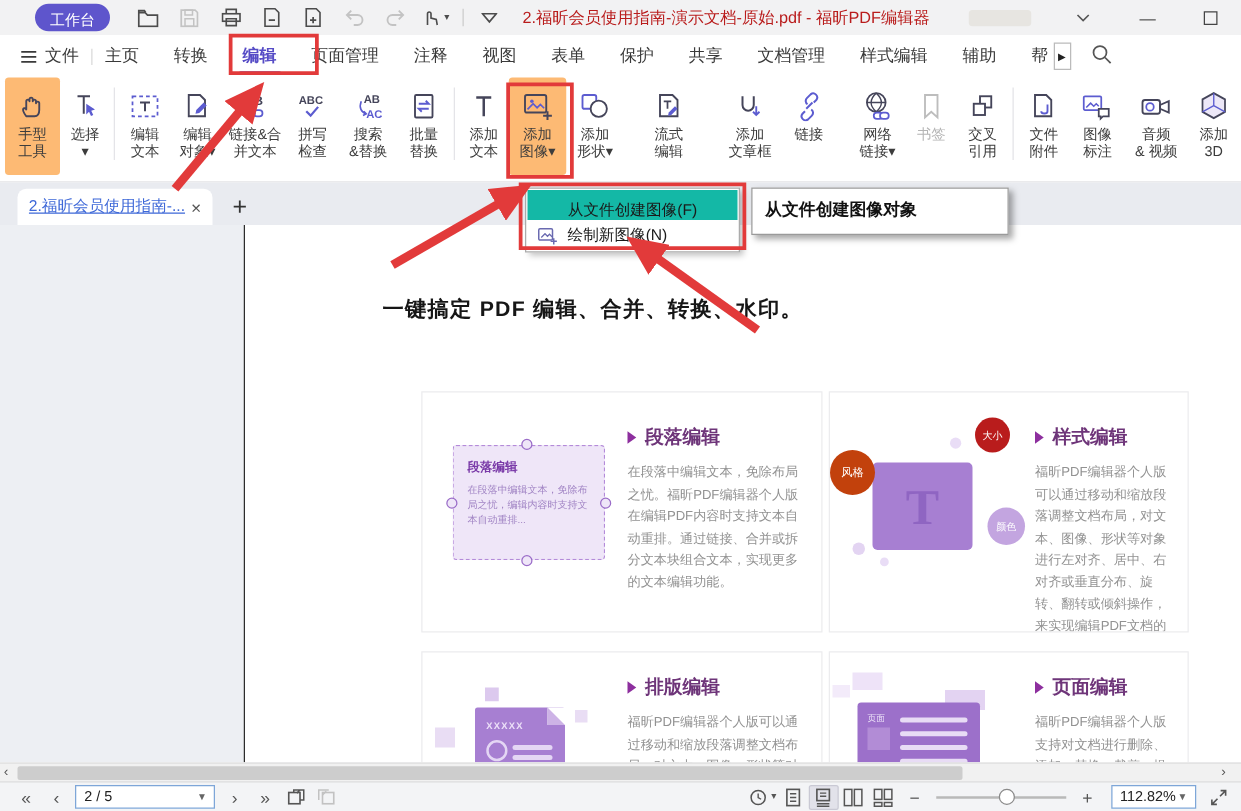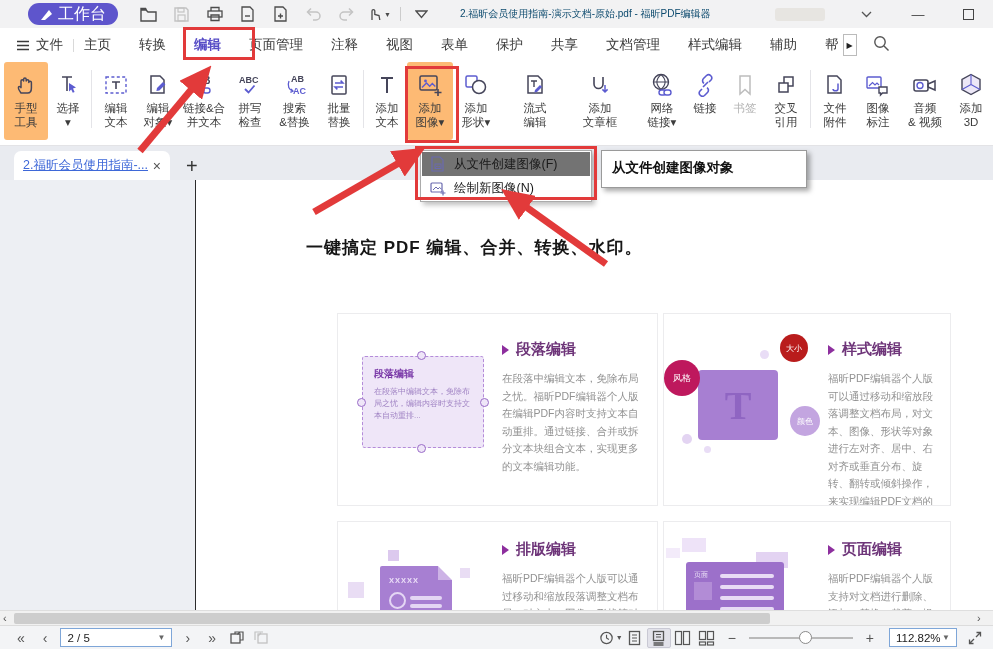--- a/index.html
+++ b/index.html
@@ -7,25 +7,25 @@
   body {
     font-family: "Liberation Sans", "DejaVu Sans", sans-serif;
     position: relative; overflow: hidden; background: #fff; color: #333;
   }
 
   
   .titlebar { position:absolute; left:0; top:0; width:993px; height:28px;
     background:#f2f2f3; display:flex; align-items:center; }
   .ws-btn { margin-left:28px; height:22px; background:#5e55cc; color:#fff;
     border-radius:11px; padding:0 12px; display:flex; align-items:center; gap:5px;
-    font-size:16px; }
+    font-size:12px;flex-direction:column; }
   .tb-ico { width:33px; height:24px; display:flex; align-items:center; justify-content:center; color:#555; }
   .tb-ico.first { margin-left:14px; }
   .tb-sep { width:1px; height:14px; background:#ccc; margin:0 4px; }
-  .doc-title { font-size:10px; color:#0c4a6e; margin-left:22px; white-space:nowrap; }
+  .doc-title { font-size:13px; color:#b91c1c; margin-left:10px; white-space:nowrap; }
   .blurbox { width:50px; height:13px; background:#e7e5e1; border-radius:3px; margin-left:auto; }
   .win-ctl { width:34px; height:24px; display:flex; align-items:center; justify-content:center; color:#444; font-size:13px; }
   .win-max { width:11px; height:11px; border:1.2px solid #444; }
 
   
   .menubar { position:absolute; left:0; top:28px; width:993px; height:34px; background:#fff;
     display:flex; align-items:center; font-size:13.5px; color:#3a3a3a; }
   .mi { margin-right:28px; white-space:nowrap; position:relative; height:34px; line-height:34px; }
   .mi-file { margin-left:16px; margin-right:10px; display:flex; align-items:center; gap:6px; height:34px; }
   .m-sep { width:1px; height:13px; background:#d9d9d9; margin-right:10px; }
@@ -77,21 +77,21 @@
   .para-box .pb { font-size:8px; color:#a184c4; line-height:12px; margin-top:5px; }
   .handle { position:absolute; width:9px; height:9px; border-radius:50%; background:#efe6f8;
     border:1.5px solid #9a6cc8; }
 
   
   .t-rect { position:absolute; left:34px; top:56px; width:80px; height:70px; background:#a77fd2;
     border-radius:4px; display:flex; align-items:center; justify-content:center;
     font-family:"Liberation Serif", serif; font-size:40px; font-weight:bold; color:#8f65c2; }
   .pcirc { position:absolute; border-radius:50%; display:flex; align-items:center; justify-content:center;
     color:#fff; }
-  .c-style { left:0px; top:46px; width:36px; height:36px; background:#be185d; font-size:9px; }
+  .c-style { left:0px; top:46px; width:36px; height:36px; background:#c2410c; font-size:9px; }
   .c-size { left:116px; top:20px; width:28px; height:28px; background:#b91c1c; font-size:8px; }
   .c-color { left:126px; top:92px; width:30px; height:30px; background:#c3a5e0; font-size:8px; }
   .dot1 { left:18px; top:120px; width:10px; height:10px; background:#e3d4f2; }
   .dot2 { left:40px; top:132px; width:7px; height:7px; background:#e9ddf6; }
   .dot3 { left:96px; top:36px; width:9px; height:9px; background:#e9ddf6; }
 
   
   .sq { position:absolute; background:#e9ddf4; }
   .doc-shape { position:absolute; left:42px; top:44px; width:72px; height:110px; background:#a77fd2;
     border-radius:2px; padding:10px 9px; }
@@ -106,21 +106,21 @@
   .page-shape { position:absolute; left:22px; top:40px; width:98px; height:80px; background:#9c70ca;
     border-radius:3px; padding:8px; }
   .ps-label { font-size:7px; color:#e9def6; }
   .ps-block { position:absolute; left:8px; top:20px; width:18px; height:18px; background:#b28cd6; }
   .ps-line { position:absolute; left:34px; height:4px; width:54px; background:#e8dcf5; border-radius:2px; }
 
   
   .dropdown { position:absolute; left:420px; top:150px; width:172px; background:#fff;
     border:1px solid #ababab; box-shadow:3px 3px 5px rgba(0,0,0,.25); z-index:50; padding:1px; }
   .dd-item { height:24px; display:flex; align-items:center; gap:8px; padding:0 8px; font-size:12.5px; color:#1a1a1a; }
-  .dd-item.hover { background:#737373; }
+  .dd-item.hover { background:#14b8a6;flex-direction:column; }
 
   .tooltip { position:absolute; left:601px; top:150px; width:206px; background:#fff;
     border:1px solid #9a9a9a; box-shadow:3px 3px 5px rgba(0,0,0,.35); z-index:50; padding:8px 10px 10px; }
   .tt-title { font-size:13.5px; font-weight:bold; color:#111; }
   .tt-body { margin-top:6px; font-size:12.5px; color:#222; line-height:17px; }
 
   .redbox { position:absolute; border:3px solid #e23a3a; z-index:60; pointer-events:none; }
   #annot-arrows { position:absolute; left:0; top:0; z-index:70; pointer-events:none; }
 
   
@@ -379,40 +379,40 @@
   <div class="tbtn" style="width:54px;margin-left:16px">
     <span class="ticon">
         <svg width="26" height="24" viewBox="0 0 26 24">
           <path d="M7 4 v7 a4.5 4.5 0 0 0 9 0 V4" fill="none" stroke="#45455a" stroke-width="1.6"></path>
           <path d="M18 12 v7 m-2.6-2.6 l2.6 2.6 2.6-2.6" fill="none" stroke="#5c5cd0" stroke-width="1.5"></path>
         </svg>
       </span>
     <span class="tlabel">添加
 文章框</span>
   </div>
+  <div class="tbtn" style="width:40px">
+    <span class="ticon">
+        <svg width="24" height="24" viewBox="0 0 24 24">
+          <path d="M10 14 l5-5" stroke="#5c5cd0" stroke-width="1.6"></path>
+          <path d="M9 16 l-2 2 a3.2 3.2 0 0 0 4.5 4.5 l3-3 a3.2 3.2 0 0 0-.5-4.9 M16 9 l2-2 a3.2 3.2 0 0 0-4.5-4.5 l-3 3 a3.2 3.2 0 0 0 .5 4.9" fill="none" stroke="#5c5cd0" stroke-width="1.6"></path>
+        </svg>
+      </span>
+    <span class="tlabel">链接</span>
+  </div>
   <div class="tbtn" style="width:46px;margin-left:12px">
     <span class="ticon">
         <svg width="26" height="26" viewBox="0 0 26 26">
           <circle cx="12" cy="10" r="7.5" fill="none" stroke="#45455a" stroke-width="1.4"></circle>
           <path d="M4.5 10 h15 M12 2.5 c-5.5 5-5.5 10 0 15 5.5-5 5.5-10 0-15" fill="none" stroke="#45455a" stroke-width="1.1"></path>
           <rect x="10" y="18" width="7" height="5" rx="2.5" fill="#fff" stroke="#5c5cd0" stroke-width="1.4"></rect>
           <rect x="15" y="18" width="7" height="5" rx="2.5" fill="#fff" stroke="#5c5cd0" stroke-width="1.4"></rect>
         </svg>
       </span>
     <span class="tlabel">网络
 链接▾</span>
-  </div>
-  <div class="tbtn" style="width:40px">
-    <span class="ticon">
-        <svg width="24" height="24" viewBox="0 0 24 24">
-          <path d="M10 14 l5-5" stroke="#5c5cd0" stroke-width="1.6"></path>
-          <path d="M9 16 l-2 2 a3.2 3.2 0 0 0 4.5 4.5 l3-3 a3.2 3.2 0 0 0-.5-4.9 M16 9 l2-2 a3.2 3.2 0 0 0-4.5-4.5 l-3 3 a3.2 3.2 0 0 0 .5 4.9" fill="none" stroke="#5c5cd0" stroke-width="1.6"></path>
-        </svg>
-      </span>
-    <span class="tlabel">链接</span>
   </div>
   <div class="tbtn disabled" style="width:40px">
     <span class="ticon">
         <svg width="24" height="24" viewBox="0 0 24 24">
           <path d="M7 3 h10 v18 l-5-4.5 L7 21 Z" fill="none" stroke="#bdbdbd" stroke-width="1.5"></path>
         </svg>
       </span>
     <span class="tlabel">书签</span>
   </div>
   <div class="tbtn" style="width:42px">

